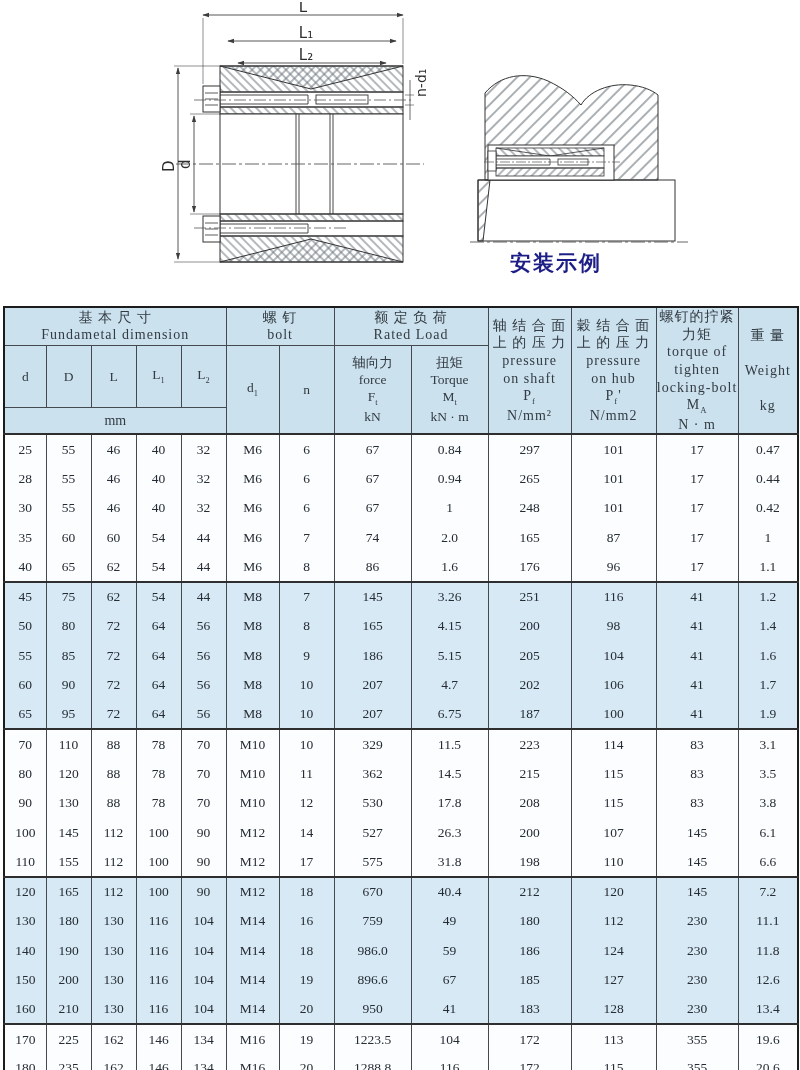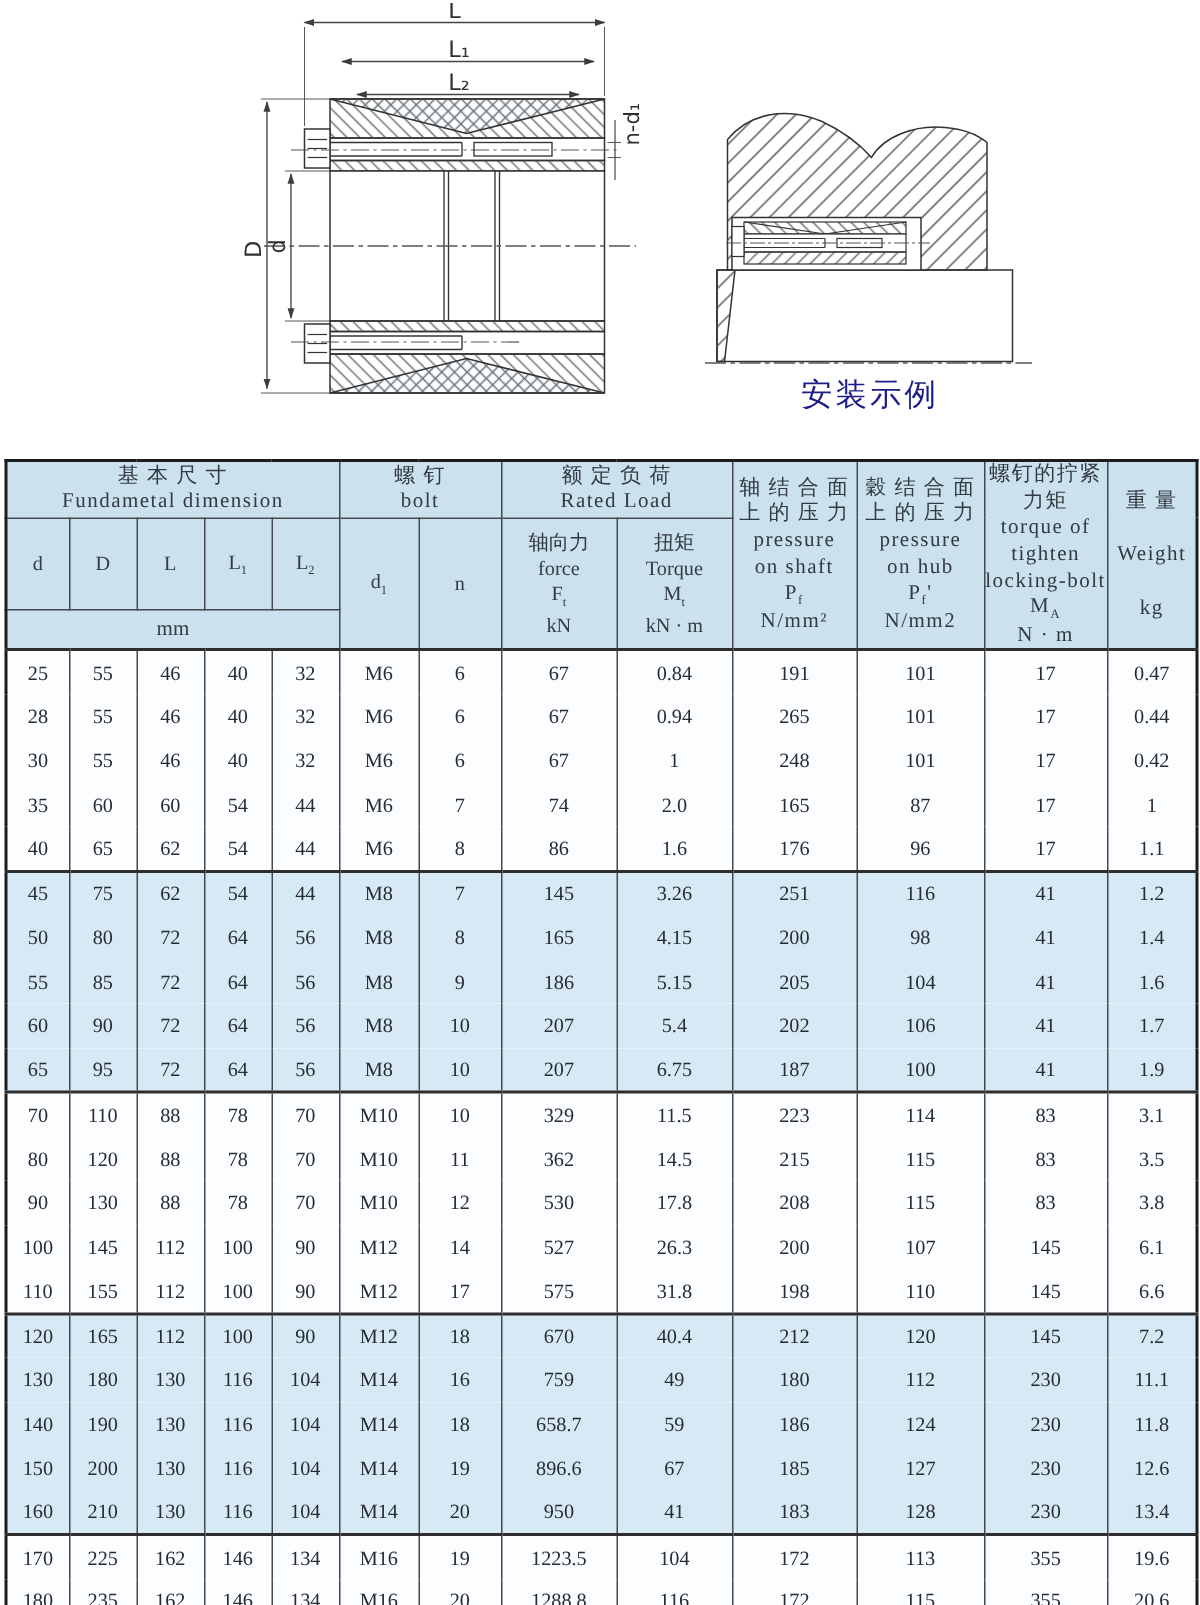--- a/index.html
+++ b/index.html
@@ -2,22 +2,22 @@
 <html style="--header_bg: #cbe1ee; --shaded_row_bg: #d6e9f5; --row_bg: #fbfdff; --grid_line: #43494f; --outer_border: #1c1c1c; --caption: #1d1d86; --header_text: #333b42; --cell_text: #262c33;"><head>
 <meta charset="utf-8">
 <style>
   html,body{margin:0;padding:0;}
   .page{
     position:relative;width:800px;height:1070px;background:#ffffff;
     font-family:"Liberation Serif","DejaVu Serif",serif;overflow:hidden;
   }
   svg text{font-family:"DejaVu Sans","DejaVu Serif",sans-serif;fill:#2e2e2e;}
   .caption{
-    position:absolute;left:510px;top:249px;width:140px;text-align:center;
-    font-size:21px;font-weight:normal;color:var(--caption);letter-spacing:2px;
+    position:absolute;left:510px;top:249px;width:140px;text-align:left;
+    font-size:21px;font-weight:bold;color:var(--caption);letter-spacing:2px;
     font-family:"Liberation Serif","DejaVu Serif",serif;
   }
   table.spec{
     position:absolute;left:3px;top:306px;width:794px;
     border-collapse:collapse;table-layout:fixed;
     border:2.5px solid var(--outer_border);
   }
   table.spec th,table.spec td{
     padding:0;text-align:center;vertical-align:middle;
     color:var(--cell_text);font-size:13.5px;
@@ -196,21 +196,21 @@
         <tr class="gstart">
           <td>25</td>
           <td>55</td>
           <td>46</td>
           <td>40</td>
           <td>32</td>
           <td>M6</td>
           <td>6</td>
           <td>67</td>
           <td>0.84</td>
-          <td>191</td>
+          <td>297</td>
           <td>101</td>
           <td>17</td>
           <td>0.47</td>
         </tr>
         <tr>
           <td>28</td>
           <td>55</td>
           <td>46</td>
           <td>40</td>
           <td>32</td>
@@ -315,21 +315,21 @@
         </tr>
         <tr class="shaded">
           <td>60</td>
           <td>90</td>
           <td>72</td>
           <td>64</td>
           <td>56</td>
           <td>M8</td>
           <td>10</td>
           <td>207</td>
-          <td>5.4</td>
+          <td>4.7</td>
           <td>202</td>
           <td>106</td>
           <td>41</td>
           <td>1.7</td>
         </tr>
         <tr class="shaded">
           <td>65</td>
           <td>95</td>
           <td>72</td>
           <td>64</td>
@@ -449,21 +449,21 @@
           <td>11.1</td>
         </tr>
         <tr class="shaded">
           <td>140</td>
           <td>190</td>
           <td>130</td>
           <td>116</td>
           <td>104</td>
           <td>M14</td>
           <td>18</td>
-          <td>658.7</td>
+          <td>986.0</td>
           <td>59</td>
           <td>186</td>
           <td>124</td>
           <td>230</td>
           <td>11.8</td>
         </tr>
         <tr class="shaded">
           <td>150</td>
           <td>200</td>
           <td>130</td>

